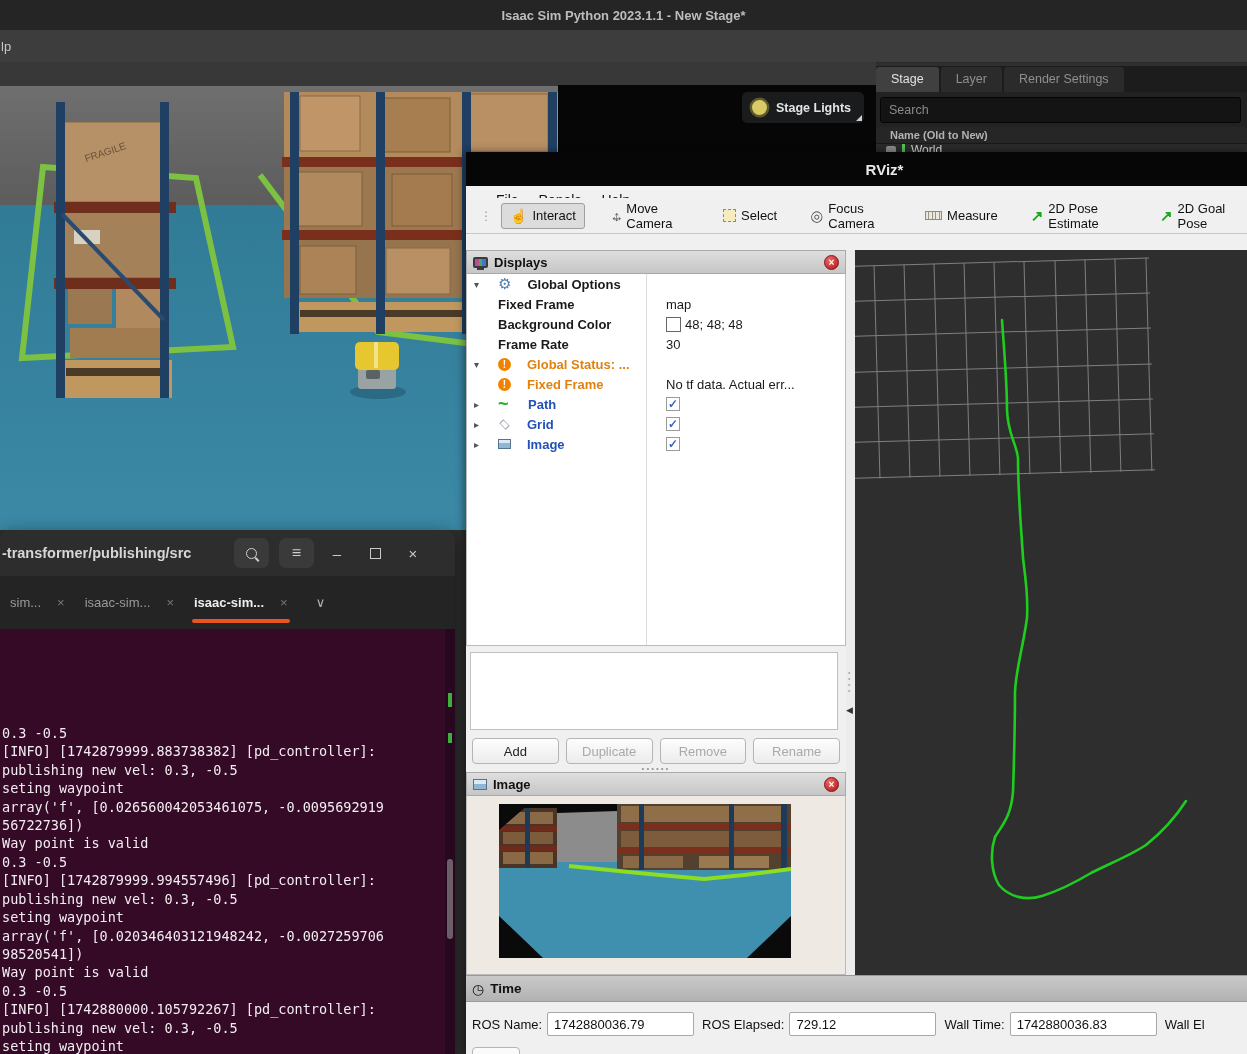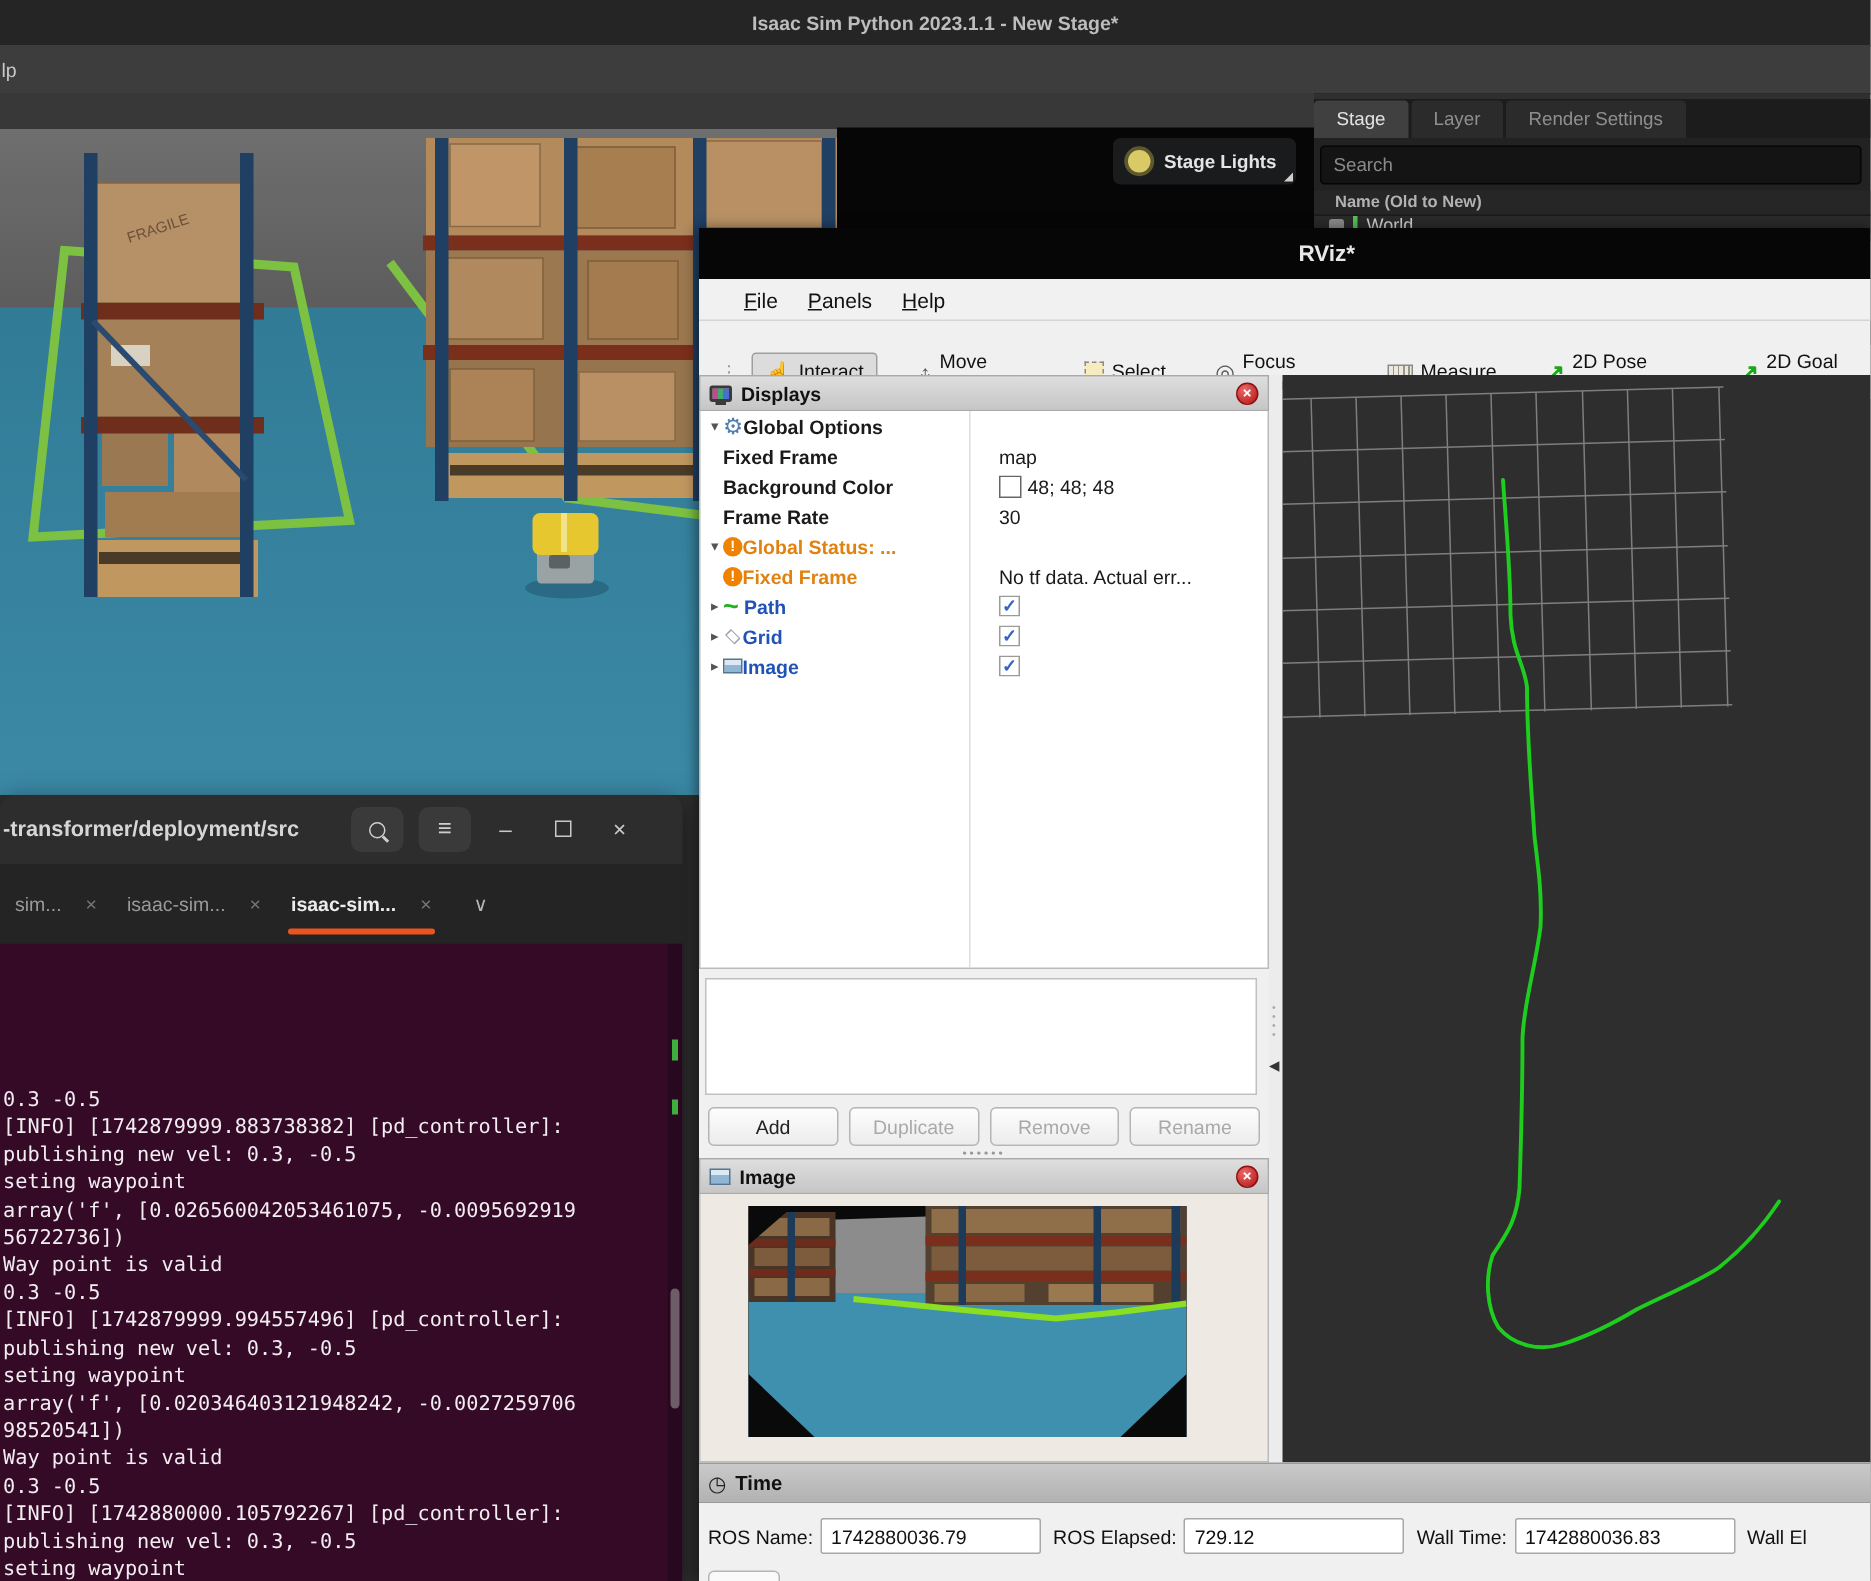--- a/index.html
+++ b/index.html
@@ -67,21 +67,21 @@
 
   
   .rviz{left:466px;top:152px;width:781px;height:902px;z-index:4;background:#f0f0f0;
     box-shadow:-2px 0 8px rgba(0,0,0,.45);}
   .rv-title{left:0;top:0;width:100%;height:34px;background:#060606;color:#e8e8e8;font-weight:bold;font-size:15px;
     display:flex;align-items:center;justify-content:center;padding-left:56px;box-sizing:border-box;}
   .rv-menu{left:0;top:34px;width:100%;height:28px;background:#f1f1f1;border-bottom:1px solid #d5d5d5;
     display:flex;align-items:center;gap:20px;padding-left:30px;box-sizing:border-box;font-size:14px;color:#111;}
   .rv-menu-item{display:inline-block;}
   .rv-menu-item::first-letter{text-decoration:underline;}
-  .rv-toolbar{left:0;top:78px;width:100%;height:36px;background:#f0f0f0;border-bottom:1px solid #c9c9c9;
+  .rv-toolbar{left:0;top:46px;width:100%;height:36px;background:#f0f0f0;border-bottom:1px solid #c9c9c9;
     display:flex;align-items:center;gap:15px;padding-left:14px;box-sizing:border-box;font-size:13px;color:#111;}
   .rv-toolbar::before{content:"⋮";color:#9a9a9a;margin-right:-6px;font-size:12px;}
   .rv-tool{display:flex;align-items:center;gap:5px;padding:4px 8px;border:1px solid transparent;border-radius:3px;}
   .rv-tool.active{background:#dcdcdc;border-color:#9f9f9f;}
   .hand-icon::before{content:"☝";font-size:14px;color:#333;}
   .move-icon{position:relative;width:16px;height:16px;}
   .move-icon::before{content:"↔";position:absolute;left:1px;top:0;font-size:14px;color:#555;}
   .move-icon::after{content:"↕";position:absolute;left:4.5px;top:0;font-size:14px;color:#555;}
   .select-box-icon{width:13px;height:13px;border:1.5px dashed #8a8a8a;background:#f6ecc0;box-sizing:border-box;}
   .focus-crosshair-icon::before{content:"◎";font-size:15px;color:#555;}
@@ -99,21 +99,21 @@
   .monitor-icon{width:15px;height:11px;border:2px solid #3a3a3a;border-radius:2px;box-sizing:border-box;
     background:linear-gradient(90deg,#c04b8e 0 33%,#3fae6a 33% 66%,#4a6fd0 66%);position:relative;}
   .monitor-icon::after{content:"";position:absolute;left:2px;right:2px;bottom:-4px;height:2px;background:#3a3a3a;}
   .image-glyph{width:14px;height:11px;border:1px solid #55748e;box-sizing:border-box;
     background:linear-gradient(180deg,#dcEAf4 0 40%,#8fb6d4 40%);}
   .dp-header{position:absolute;left:0;top:0;width:100%;}
   .dp-tree{position:absolute;left:0;top:24px;width:100%;height:372px;background:#fff;border:1px solid #bbb;
     border-top:none;box-sizing:border-box;overflow:hidden;}
   .dp-tree::after{content:"";position:absolute;left:179px;top:0;bottom:0;width:1px;background:#ddd;}
   .tree-row{display:flex;align-items:center;height:20px;font-size:13px;position:relative;}
-  .tr-name{display:flex;align-items:center;gap:0;width:179px;padding-left:4px;box-sizing:border-box;overflow:hidden;}
+  .tr-name{display:flex;align-items:center;gap:16px;width:179px;padding-left:4px;box-sizing:border-box;overflow:hidden;}
   .tr-val{display:flex;align-items:center;gap:4px;padding-left:20px;flex:1;overflow:hidden;white-space:nowrap;}
   .expand-arrow{width:11px;text-align:center;color:#555;font-size:10px;flex:0 0 11px;}
   .expand-arrow.down::before{content:"▾";}
   .expand-arrow.right::before{content:"▸";}
   .tree-row .pad{flex:0 0 11px;}
   .tr-label{font-weight:bold;color:#1a1a1a;white-space:nowrap;}
   .tree-row .warn-label{color:#e0820f;}
   .tree-row .disp-label{color:#2152b8;}
   .gear-icon::before{content:"⚙";font-size:15px;color:#4f7fae;line-height:14px;}
   .warning-icon{width:13px;height:13px;border-radius:50%;background:#ef8200;color:#fff;font-size:10px;font-weight:bold;
@@ -269,21 +269,21 @@
   </div>
   <div class="stage-world">
     <span class="world-cube-icon"></span>
     <span class="world-green-bar"></span>
     <span>World</span>
   </div>
 </div>
 
 <div class="abs terminal">
   <div class="term-titlebar">
-    <div class="term-title">-transformer/deployment/src</div>
+    <div class="term-title">-transformer/publishing/src</div>
     <div class="term-sq-btn">
       <span class="search-glyph"></span>
     </div>
     <div class="term-sq-btn">
       <span>≡</span>
     </div>
     <div class="term-win-btn">–</div>
     <div class="term-win-btn"><span class="max-glyph"></span></div>
     <div class="term-win-btn">×</div>
   </div>

